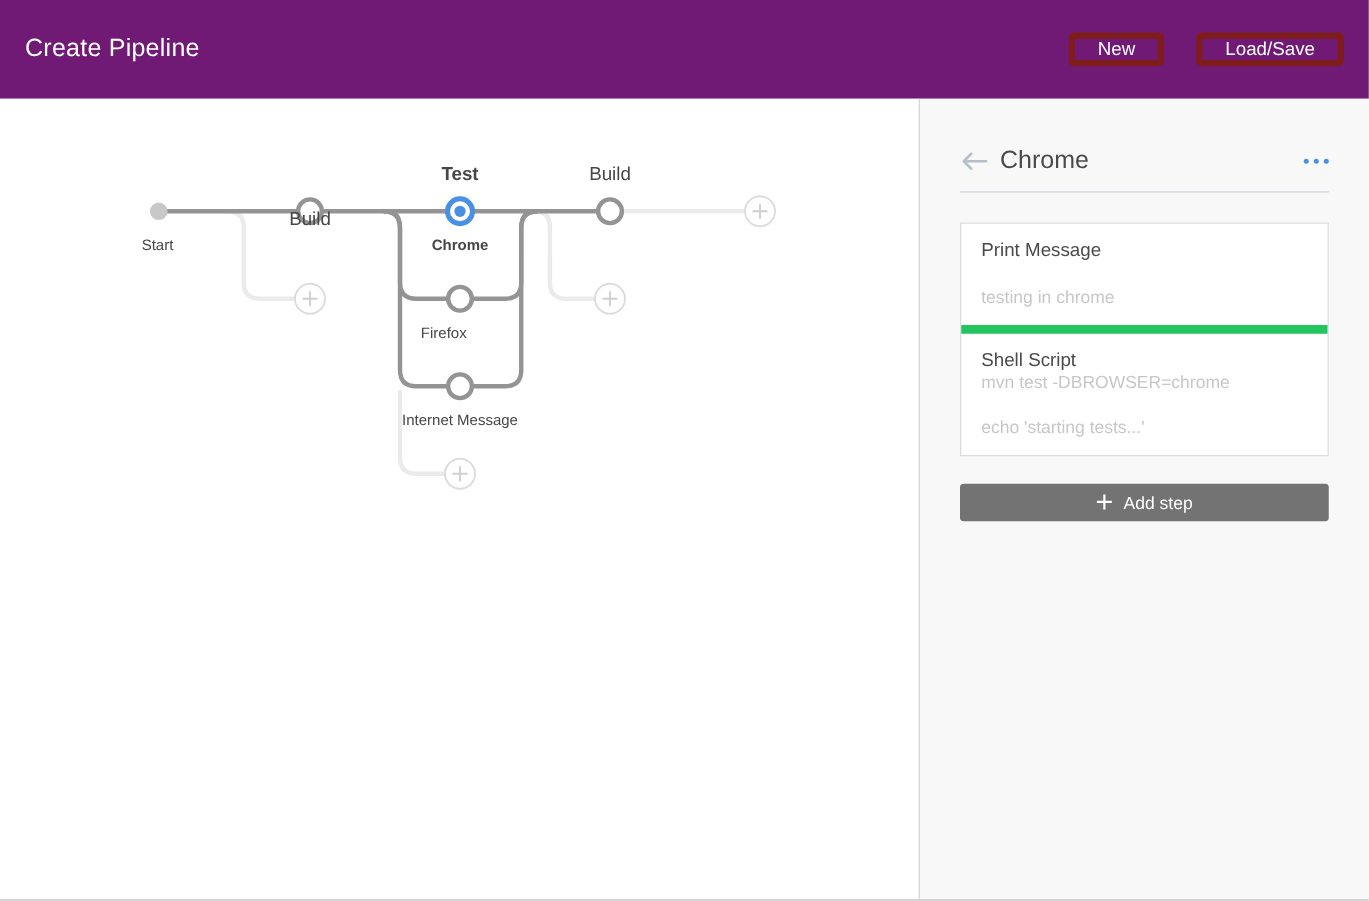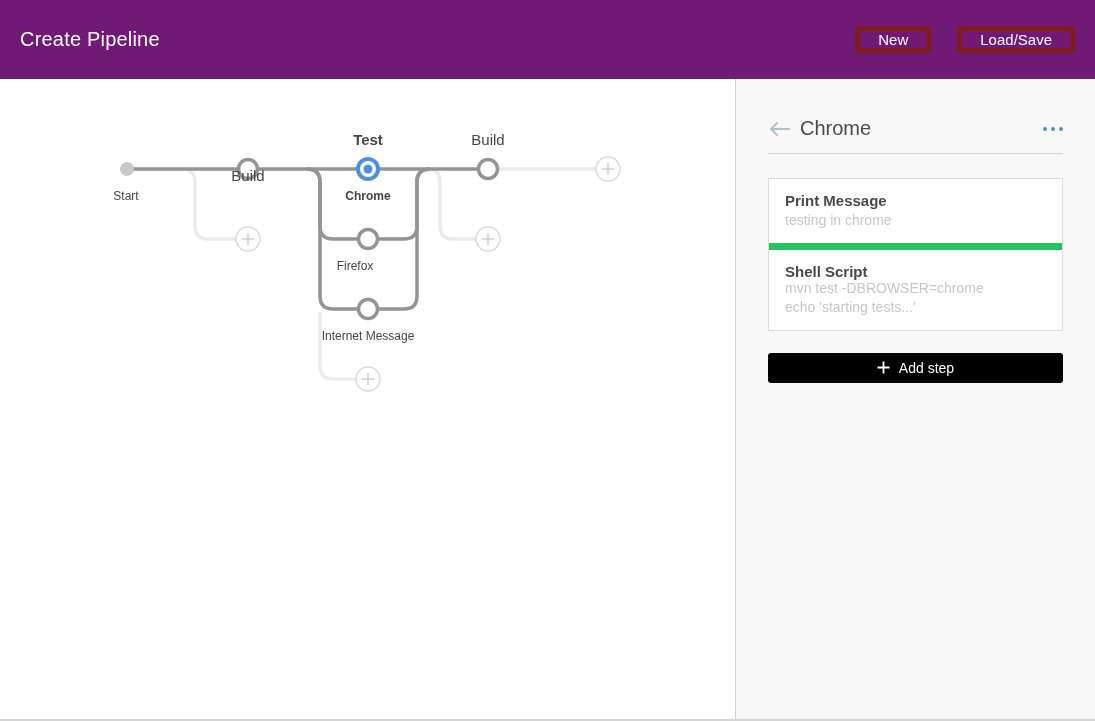--- a/index.html
+++ b/index.html
@@ -29,24 +29,24 @@
   .panel-header { margin-top:38px; display:flex; align-items:center; }
   .back-btn { background:none; border:none; cursor:pointer; padding:0; display:flex; align-items:center; }
   .panel-title { font-size:20px; color:#4a4a4a; margin-left:10px; flex:1; }
   .more-btn { background:none; border:none; cursor:pointer; display:flex; gap:4px; padding:4px 0; }
   .more-btn i { width:4px; height:4px; border-radius:50%; background:#4a90e2; display:block; }
   .panel-rule { border:none; border-top:1px solid #ccd5de; margin-top:13px; }
 
   .steps-card { margin-top:24px; background:#fff; border:1px solid #dcdcdc; }
   .step-row { padding:13px 16px 14px; cursor:pointer; }
   .step-row + .step-row { border-top:7px solid #22c55e; }
-  .step-name { font-size:15px; font-weight:700; color:#4a4a4a; }
-  .step-detail { font-size:14px; color:#c7c7c7; margin-top:3px; line-height:1.18; }
+  .step-name { font-size:15px; font-weight:400; color:#4a4a4a; }
+  .step-detail { font-size:14px; color:#c7c7c7; margin-top:20px; line-height:1.18; }
 
-  .add-step-btn { margin-top:22px; width:100%; height:30px; background:#000000; color:#fff;
+  .add-step-btn { margin-top:22px; width:100%; height:30px; background:#737373; color:#fff;
                   border:none; border-radius:3px; font-size:14px; font-family:inherit; cursor:pointer;
                   display:flex; align-items:center; justify-content:center; gap:9px; }
 </style>
 </head>
 <body>
 
 <div class="page">
 
   <div class="header">
     <div class="header-title">Create Pipeline</div>

